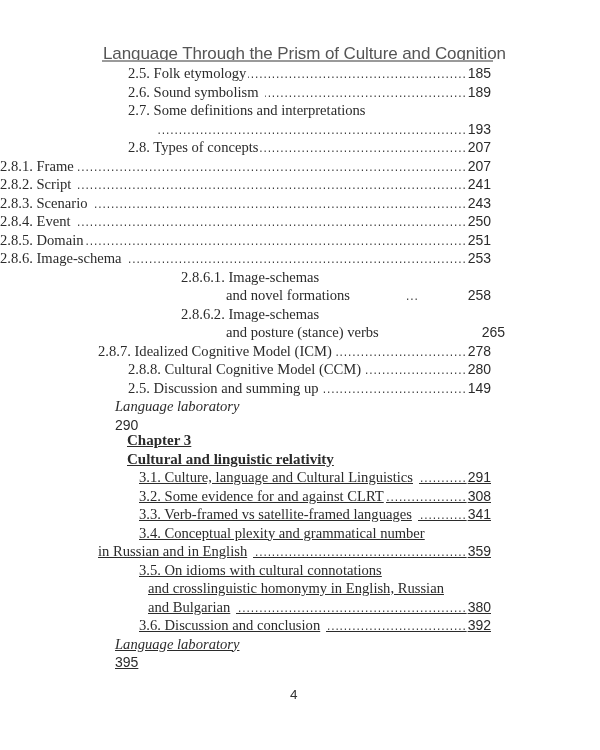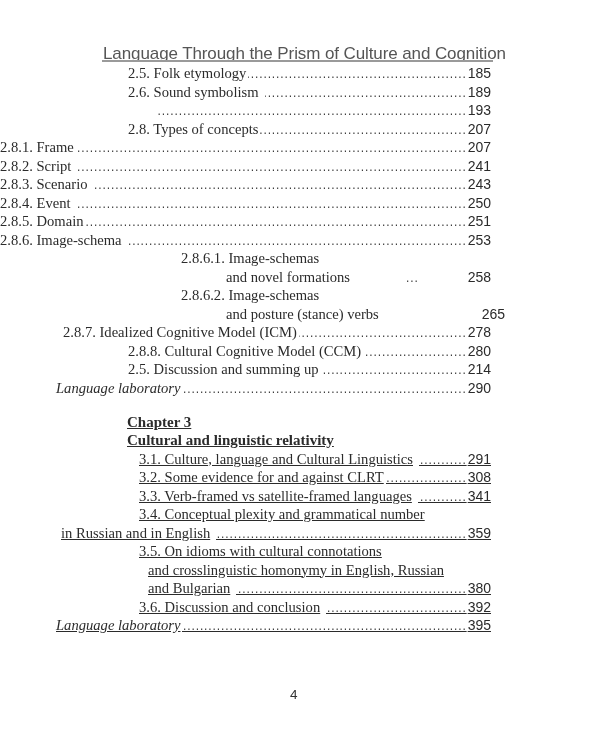--- a/index.html
+++ b/index.html
@@ -24,27 +24,27 @@
       font-family:"Liberation Sans", sans-serif; font-size:12px;
     }
     .leader::before { content:"..........................................................................................................................................................................................."; }
     .leader.gap { margin-left:6px; }
     .page {
       flex:0 0 auto; font-family:"Liberation Sans", sans-serif; font-size:14px; color:#2b2b2b;
     }
     .i0 { padding-left:128px; }
     .c1 { padding-left:152px; }
     .i1 { }
-    .i1b { padding-left:63px;text-align:center; }
+    .i1b { padding-left:98px;text-align:center; }
     .i2 { padding-left:181px; }
     .c2 { padding-left:226px;gap:48px; }
     .i3 { padding-left:139px; }
-    .c3 { padding-left:61px; }
+    .c3 { padding-left:98px; }
     .c3b { padding-left:148px; }
-    .lab { padding-left:56px; }
+    .lab { padding-left:113px;flex-direction:column; }
     .chapter { margin-top:15.5px;text-decoration:underline; }
     .ch-head { padding-left:127px; font-weight:bold; font-size:15px; }
     .folio {
       position:absolute; left:290px; top:687px;
       font-family:"Liberation Sans", sans-serif; font-size:13.5px; color:#333;
     }
   </style>
 </head>
 <body>
 
@@ -56,20 +56,23 @@
   <div class="row i0">
     <span class="label">2.5. Folk etymology</span>
     <span class="leader"></span>
     <span class="page">185</span>
   </div>
   <div class="row i0">
     <span class="label">2.6. Sound symbolism</span>
     <span class="leader gap"></span>
     <span class="page">189</span>
   </div>
+  <div class="row i0">
+    <span class="label">2.7. Some definitions and interpretations</span>
+  </div>
   <div class="row c1">
     <span class="leader gap"></span>
     <span class="page">193</span>
   </div>
   <div class="row i0">
     <span class="label">2.8. Types of concepts</span>
     <span class="leader"></span>
     <span class="page">207</span>
   </div>
   <div class="row i1">
@@ -124,21 +127,21 @@
     <span class="page">278</span>
   </div>
   <div class="row i0">
     <span class="label">2.8.8. Cultural Cognitive Model (CCM)</span>
     <span class="leader"></span>
     <span class="page">280</span>
   </div>
   <div class="row i0">
     <span class="label">2.5. Discussion and summing up</span>
     <span class="leader"></span>
-    <span class="page">214</span>
+    <span class="page">149</span>
   </div>
   <div class="row lab">
     <span class="label italic">Language laboratory</span>
     <span class="leader"></span>
     <span class="page">290</span>
   </div>
 
   <div class="chapter">
     <div class="row ch-head">
       <span class="label">Chapter 3</span>

